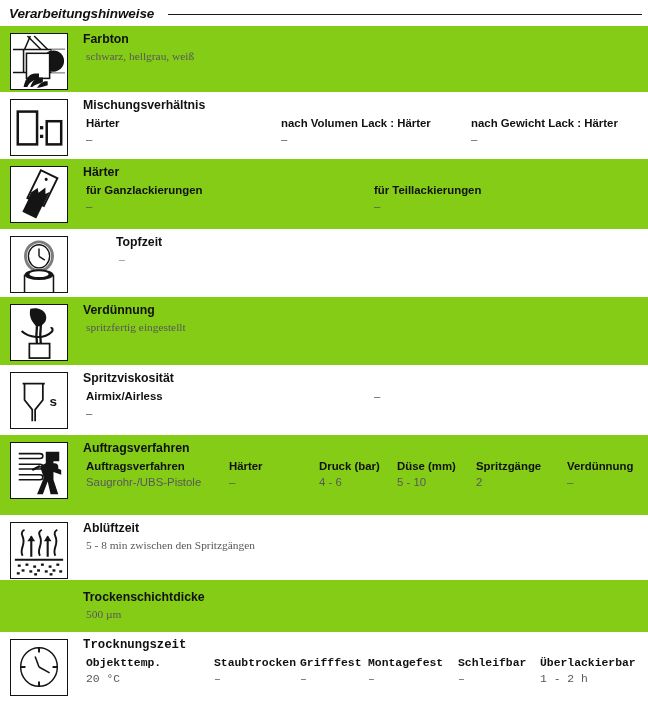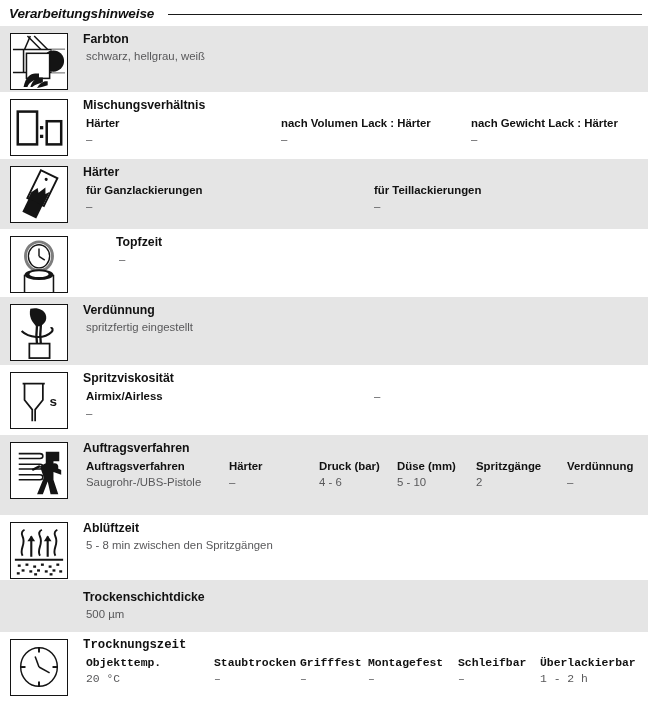--- a/index.html
+++ b/index.html
@@ -27,21 +27,21 @@
     flex:1;height:0;border-top:1.6px solid #1a1a1a;
     margin-left:14px;margin-top:2px;
   }
 
   
   .row{
     position:relative;display:flex;align-items:flex-start;
     box-sizing:border-box;width:648px;
     padding-left:9px;padding-top:5px;
   }
-  .row.gray{background:#e5e5e5;}
+  .row.gray{background:#84cc16;}
   .row.white{background:#ffffff;}
 
   .icon-cell{
     width:60px;min-width:60px;height:58px;
     box-sizing:border-box;
     display:flex;align-items:center;justify-content:center;
     margin-top:1px;
   }
   .icon-cell.empty{background:transparent;border:none;}
   .icon-box{
@@ -57,21 +57,21 @@
     flex:1;padding-left:14px;padding-top:1px;
     box-sizing:border-box;min-width:0;
   }
 
   .sec-title{
     font-size:12.3px;font-weight:bold;color:#111;
     line-height:15px;margin:0 0 2px 0;white-space:nowrap;
   }
   .plain-val{
     font-size:11.4px;color:#58585a;line-height:15px;
-    padding-left:3px;white-space:nowrap;
+    padding-left:3px;white-space:nowrap;font-family:Liberation Serif, serif;
   }
 
   
   .grid{display:grid;align-items:start;padding-left:3px;}
   .grid .hd{
     font-size:11.4px;font-weight:bold;color:#111;
     line-height:16px;white-space:nowrap;
   }
   .grid .vl{
     font-size:11.4px;color:#58585a;

